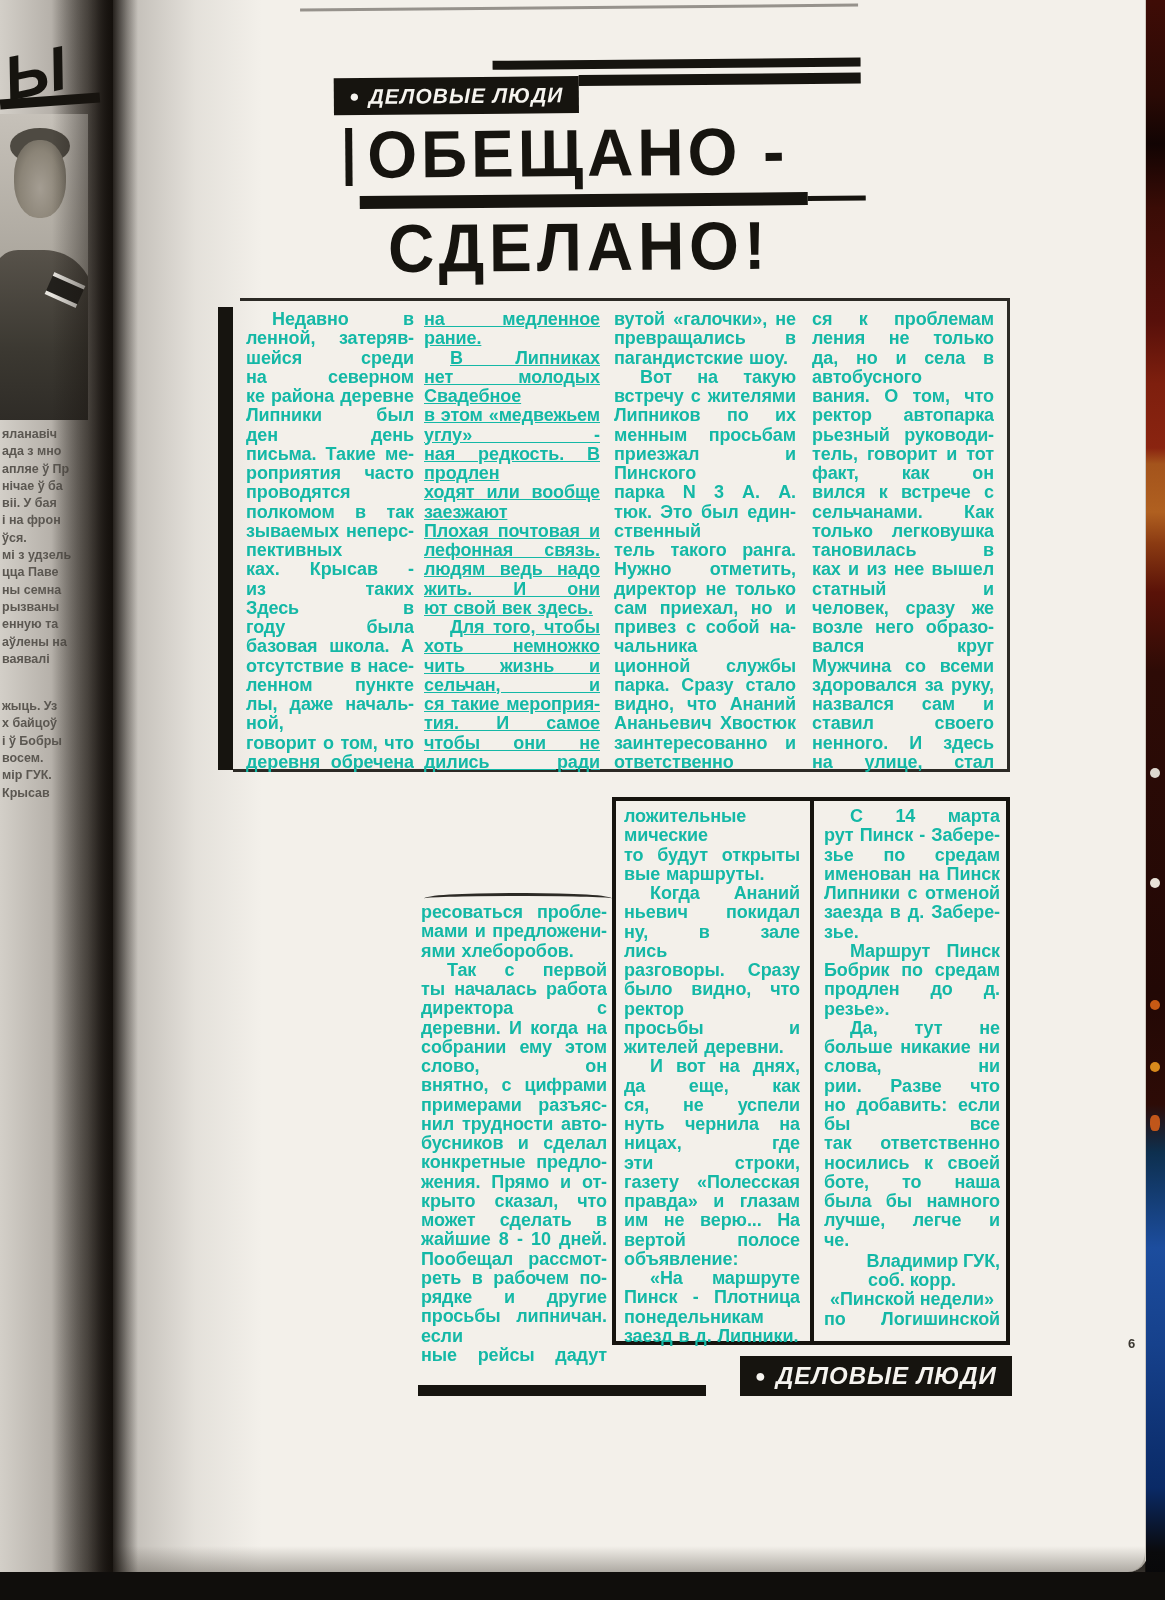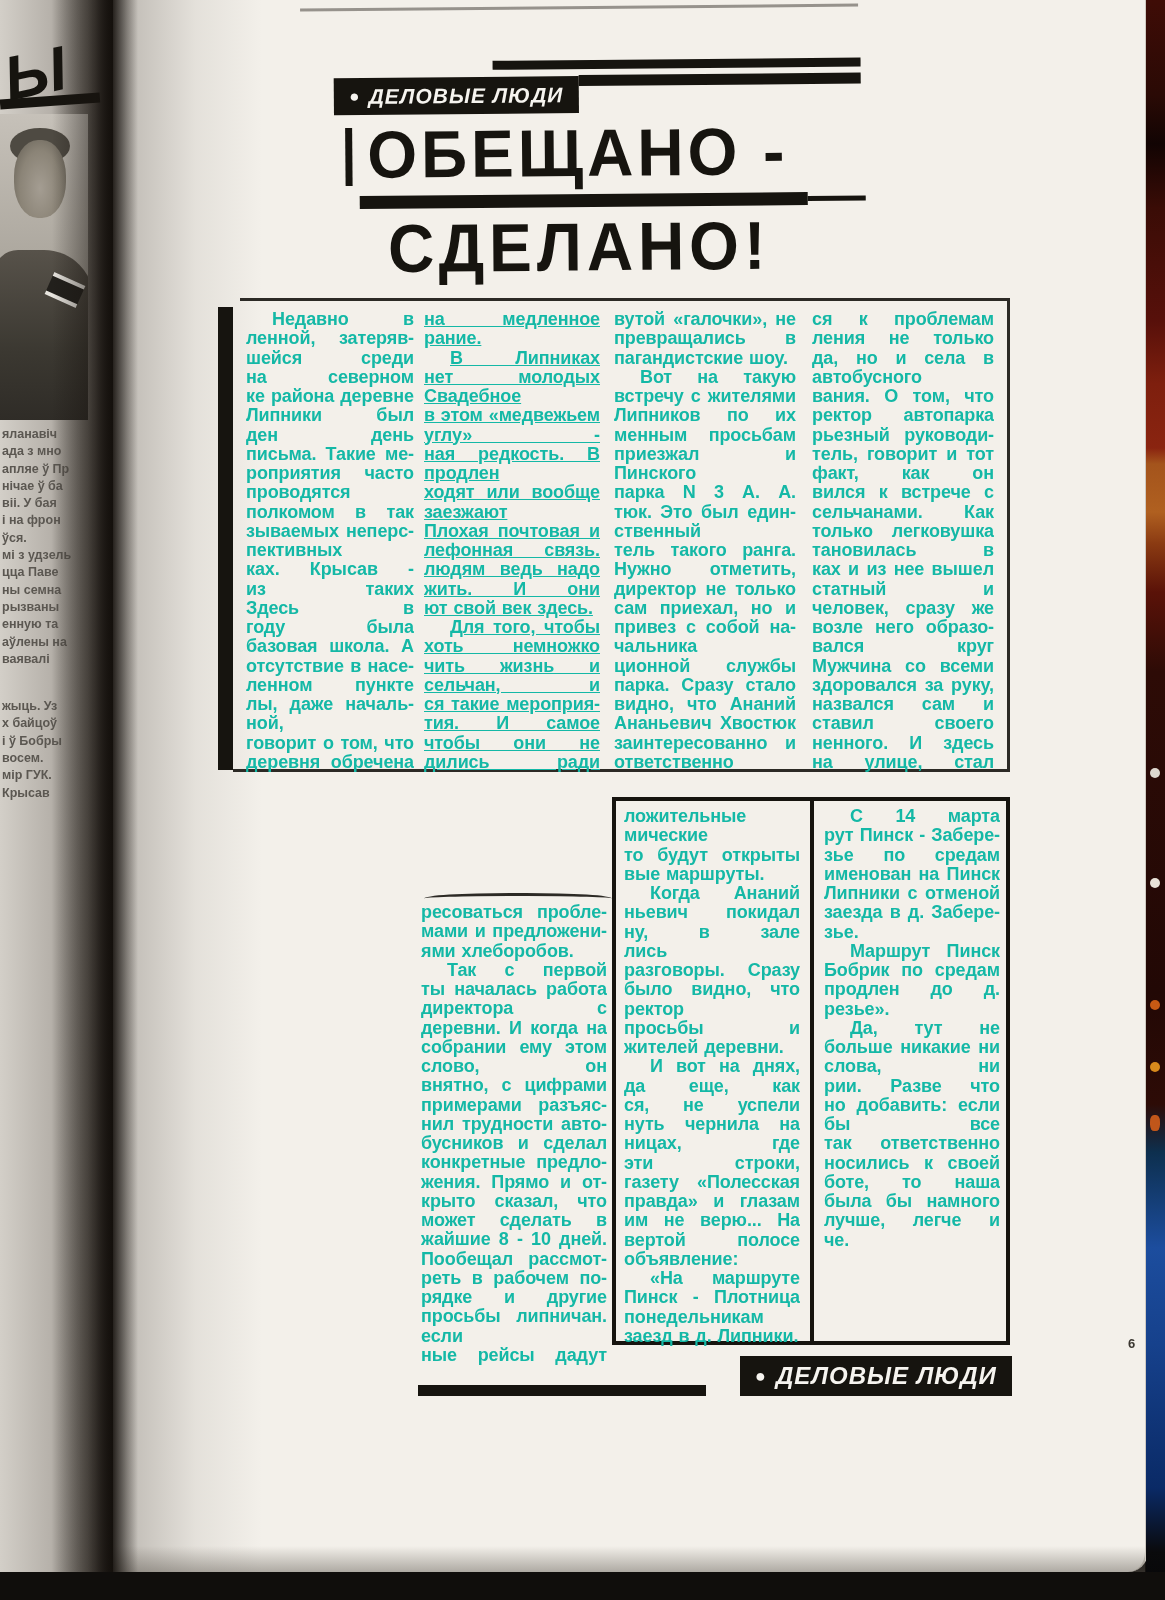--- a/index.html
+++ b/index.html
@@ -353,20 +353,26 @@
         <div class="ln">рии. Разве что мож-</div>
         <div class="ln">но добавить: если</div>
         <div class="ln">бы все руководители</div>
         <div class="ln">так ответственно от-</div>
         <div class="ln">носились к своей ра-</div>
         <div class="ln">боте, то наша жизнь</div>
         <div class="ln">была бы намного</div>
         <div class="ln">лучше, легче и бога-</div>
         <div class="ln end">че.</div>
       </div>
+    <div class="byline">
+        <div>Владимир ГУК,</div>
+        <div>соб. корр.</div>
+        <div>«Пинской недели»</div>
+        <div>по Логишинской зоне.</div>
+      </div>
   </div>
 
   <div class="foot-bar"></div>
   <div class="foot-badge">
     <span class="dot">●</span>
     <span>ДЕЛОВЫЕ ЛЮДИ</span>
   </div>
   <div class="pagenum">6</div>
 
   <div class="gutter"></div>

